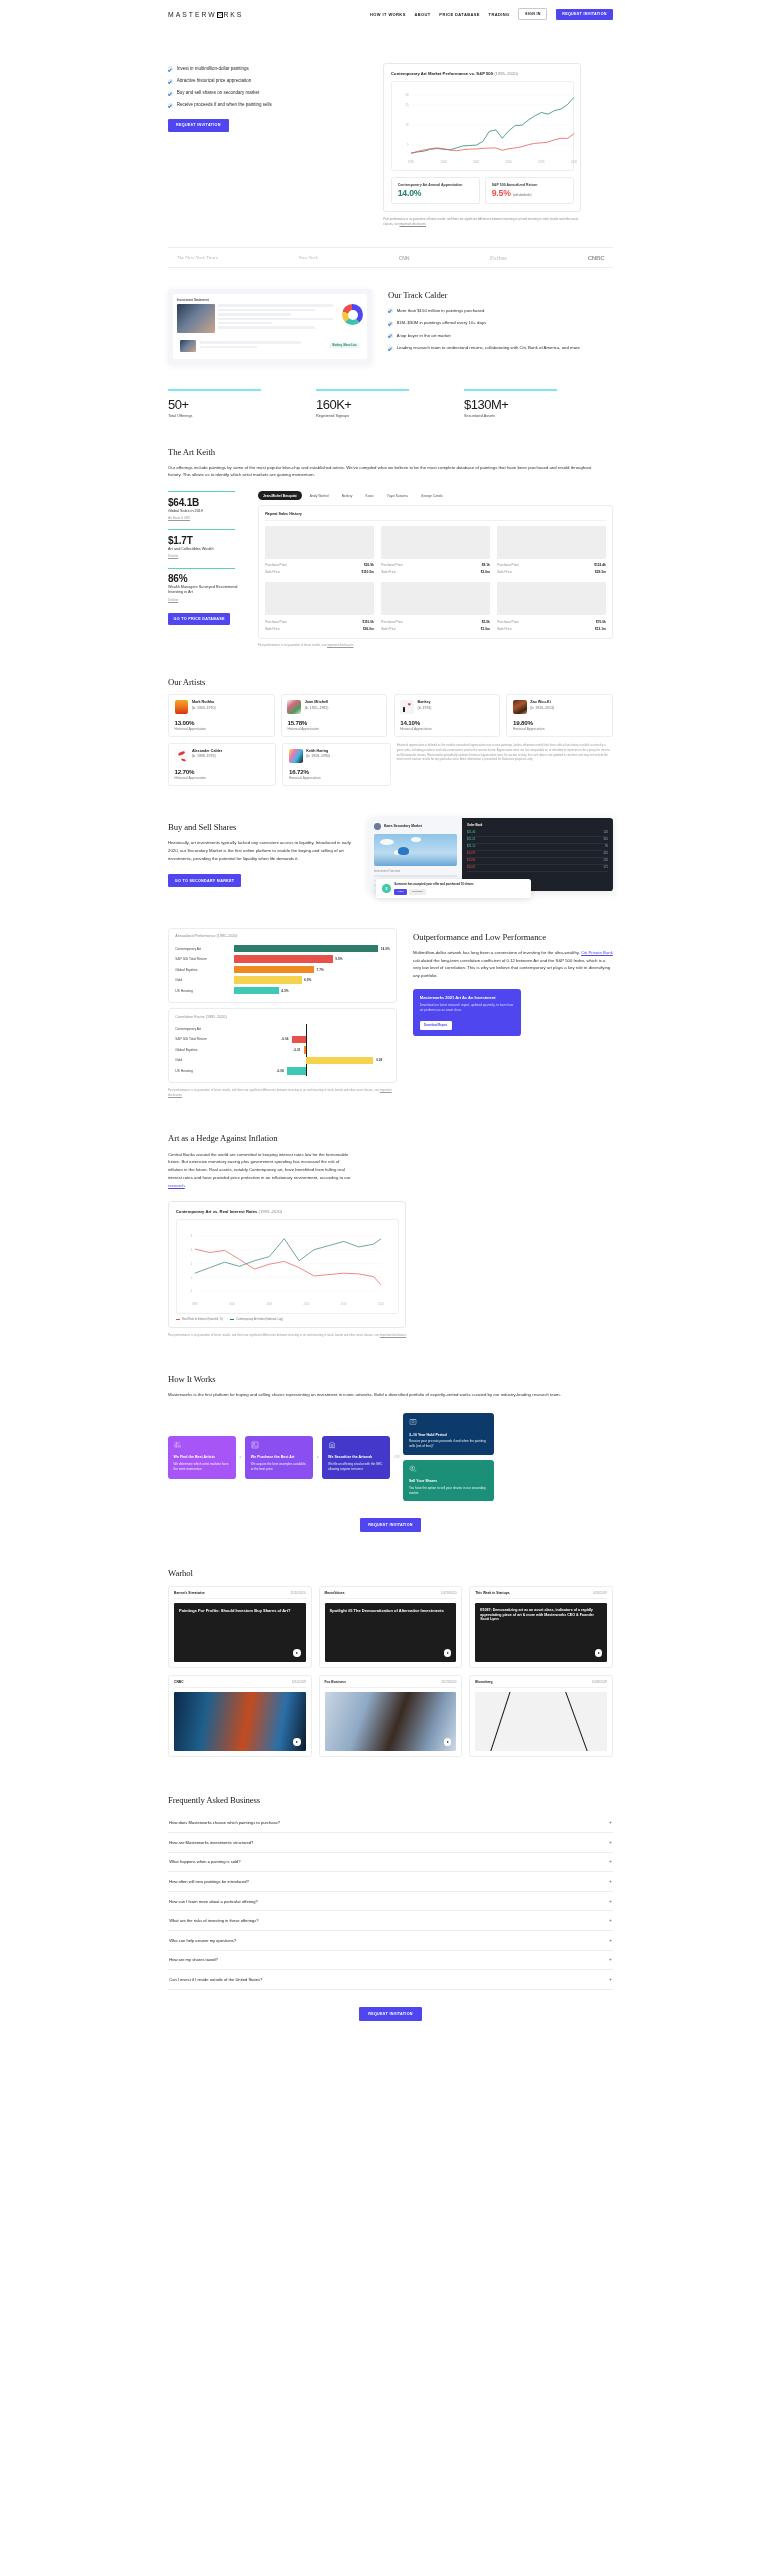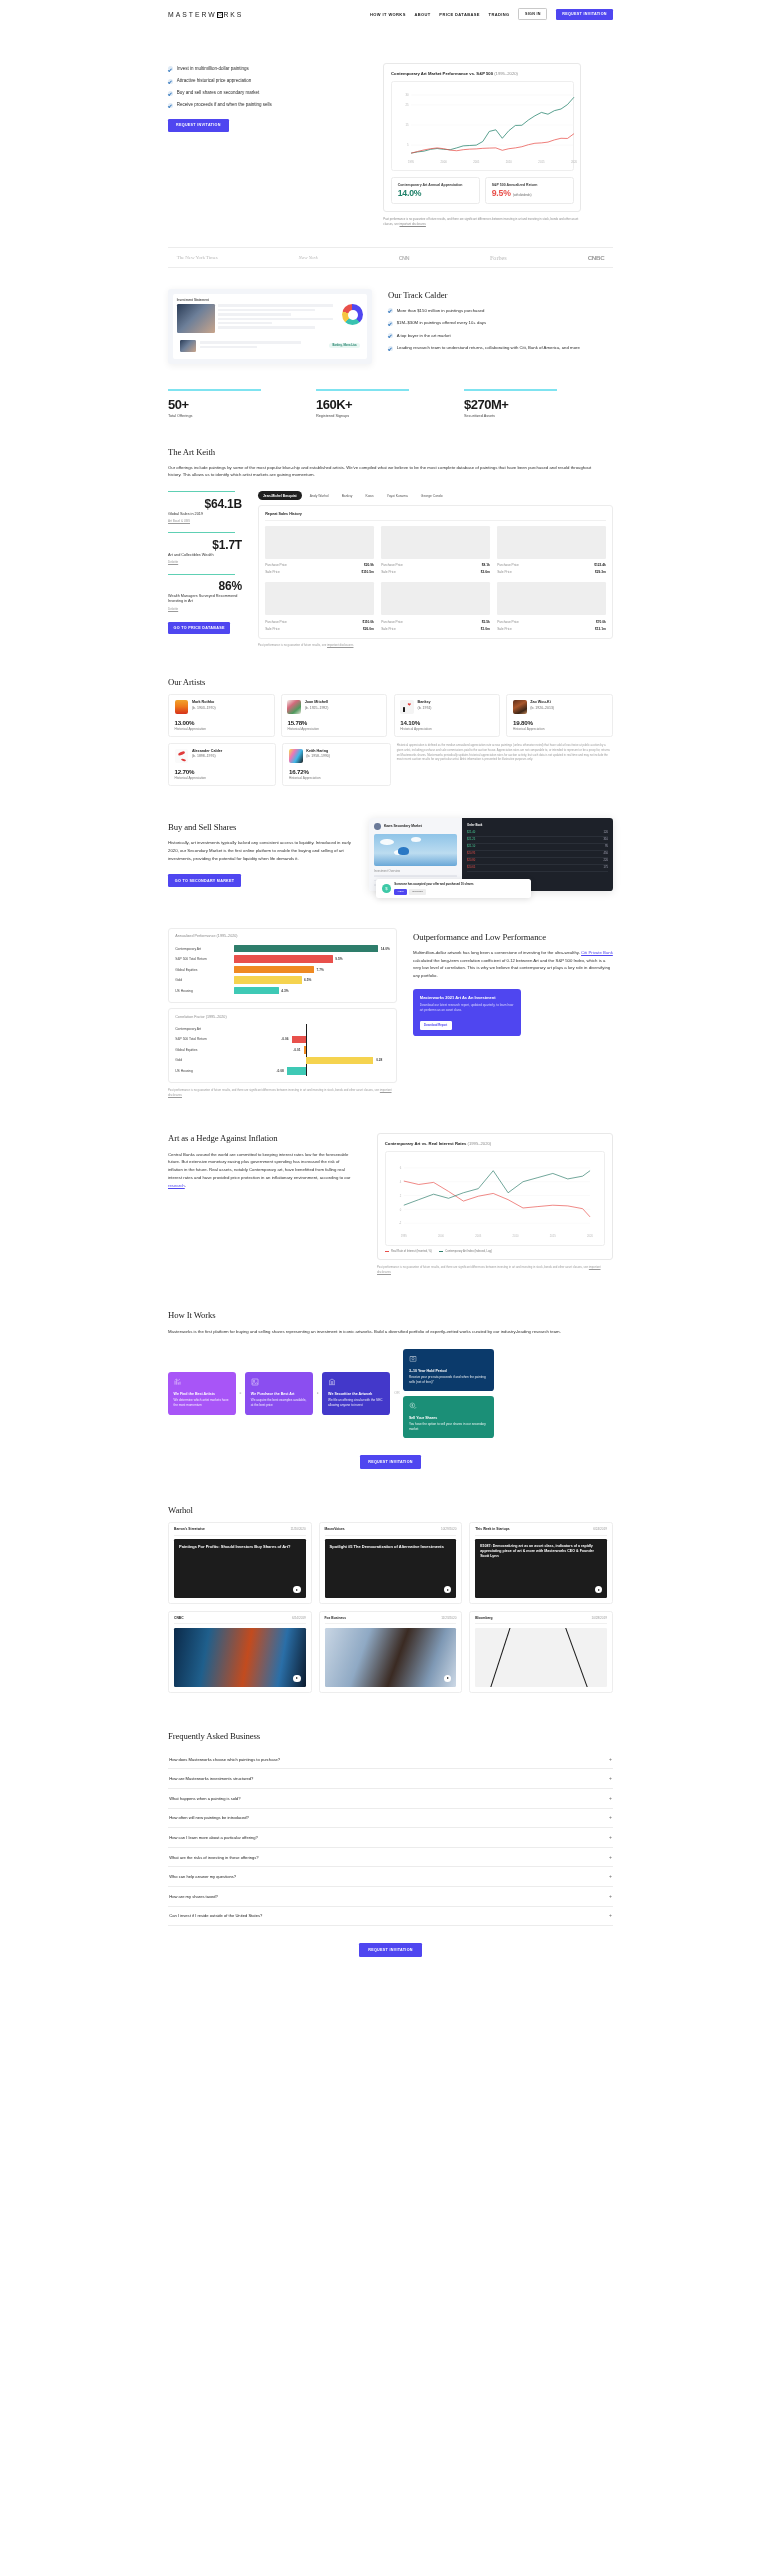--- a/index.html
+++ b/index.html
@@ -125,33 +125,33 @@
   h2.sec-title {
     font-family: "Liberation Serif", serif; font-weight: 400;
     font-size: 8.7px; letter-spacing: -0.1px; margin-bottom: 7.4px; color:#1b1b1b;
   }
   .track-right ul.check-list li { font-size: 4.3px; margin-bottom: 6.2px; }
 
   
   .stats-row { display: flex; gap: 0; padding: 25px 0 0; }
   .stat-col { width: 148px; }
   .stat-col .rule { height: 1.2px; background: #7fe3f0; width: 93px; margin-bottom: 6.2px; }
-  .stat-col .num { font-size: 13px; font-weight: 700; letter-spacing: -0.5px; margin-bottom: 2.5px; }
+  .stat-col .num { font-size: 13px; font-weight: 400; letter-spacing: -0.5px; margin-bottom: 2.5px; }
   .stat-col .cap { font-size: 3.8px; color: #4a4a4a; }
 
   
   .artmarket { padding: 28.4px 0 0; }
   .artmarket p.lead {
     font-size: 4.3px; line-height: 1.75; color: #2f2f2f; margin: 5px 0 12.4px; max-width: 433px;
   }
   .am-body { display: flex; gap: 16px; }
   .am-left { width: 74px; }
   .am-stat { margin-bottom: 9.3px; }
   .am-stat .rule { height: 0.9px; background: #5ed0b4; width: 67px; margin-bottom: 4.3px; }
-  .am-stat .num { font-size: 12px; font-weight: 700; letter-spacing:-0.2px;text-align:right; }
+  .am-stat .num { font-size: 10px; font-weight: 700; letter-spacing:-0.2px; }
   .am-stat .cap { font-size: 3.8px; color: #333; margin-top: 1.2px; line-height:1.45;}
   .am-stat .src { font-size: 3px; color: #9a9a9a; text-decoration: underline; margin-top: 1.9px; display:block;}
   .am-right { flex: 1; }
   .artist-tabs { display: flex; gap: 3.1px; margin-bottom: 5px; align-items:center;}
   .artist-tab {
     font-size: 3.3px; color: #555; padding: 2.5px 5px; border-radius: 6.2px; cursor:pointer; white-space:nowrap;
   }
   .artist-tab.active { background: #1f1f1f; color: #fff; font-weight: 600; }
   .rsh-card { border: 0.6px solid #ececec; border-radius: 3.1px; padding: 5.6px 6.2px; }
   .rsh-title { font-size: 3.7px; font-weight: 700; padding-bottom: 3.7px; border-bottom: 0.6px solid #f0f0f0; margin-bottom: 5px;}
@@ -244,21 +244,21 @@
   .op-right a { color:#4f46f0; text-decoration:underline;}
   .promo {
     margin-top: 8.7px; background:#4f46f0; color:#fff; border-radius:3.1px; padding:6.2px 6.8px; width: 108px;
   }
   .promo h4 { font-size:4px; line-height:1.4; margin-bottom:3.1px;}
   .promo p { font-size:3.1px; color:#dcd9ff; line-height:1.55; margin:0 0 4.3px;}
   .promo .pbtn { background:#fff; color:#4f46f0; font-size:2.8px; font-weight:700; padding:2.5px 4.3px; border-radius:1.2px; display:inline-block;}
   .foot-note { font-size:2.8px; color:#9b9b9b; line-height:1.6; margin-top:5px;}
 
   
-  .hedge { display:flex; gap:24px; padding:36px 0 0; align-items:flex-start;}
+  .hedge { display:flex; gap:12px; padding:36px 0 0; align-items:flex-start;flex-direction:column;}
   .hedge-left { width: 185px; }
   .hedge-left p { font-size:4.3px; line-height:1.8; color:#2f2f2f; margin-top:6.2px;}
   .hedge-left a { color:#4f46f0; text-decoration:underline;}
   .hedge-right { flex:1; }
 
   
   .hiw { padding: 36px 0 0; }
   .hiw p.lead { font-size:4.3px; line-height:1.8; color:#2f2f2f; margin-top:5.6px; }
   .hiw-flow { display:flex; align-items:center; gap:3.7px; margin-top:13.6px; position:relative;}
   .hiw-card { border-radius:3.1px; padding:5.6px 5.6px 6.2px; color:#fff; width:68px; min-height:43px; }
@@ -468,21 +468,21 @@
         <div class="num">50+</div>
         <div class="cap">Total Offerings</div>
       </div>
       <div class="stat-col">
         <div class="rule"></div>
         <div class="num">160K+</div>
         <div class="cap">Registered Signups</div>
       </div>
       <div class="stat-col">
         <div class="rule"></div>
-        <div class="num">$270M+</div>
+        <div class="num">$130M+</div>
         <div class="cap">Securitized Assets</div>
       </div>
     </section>
 
     <section class="artmarket">
       <h2 class="sec-title">The Art Keith</h2>
       <p class="lead">Our offerings include paintings by some of the most popular blue-chip and established artists. We've compiled what we believe to be the most complete database of paintings that have been purchased and resold throughout history. This allows us to identify which artist markets are gaining momentum.</p>
       <div class="am-body">
         <div class="am-left">
           <div class="am-stat">

